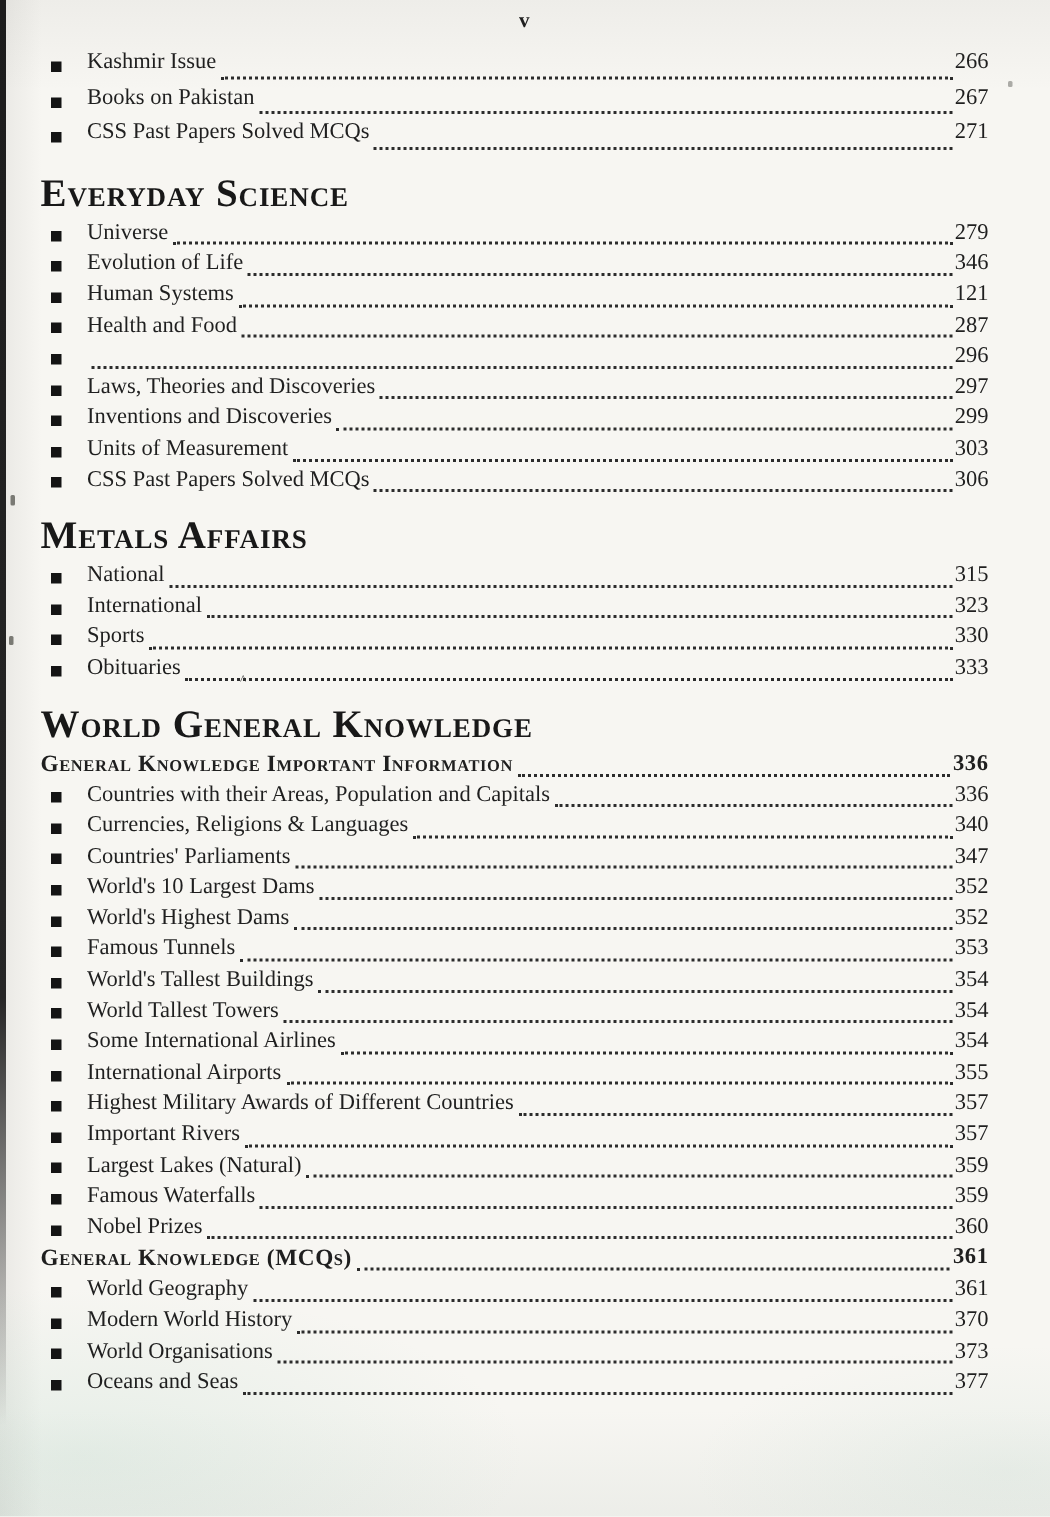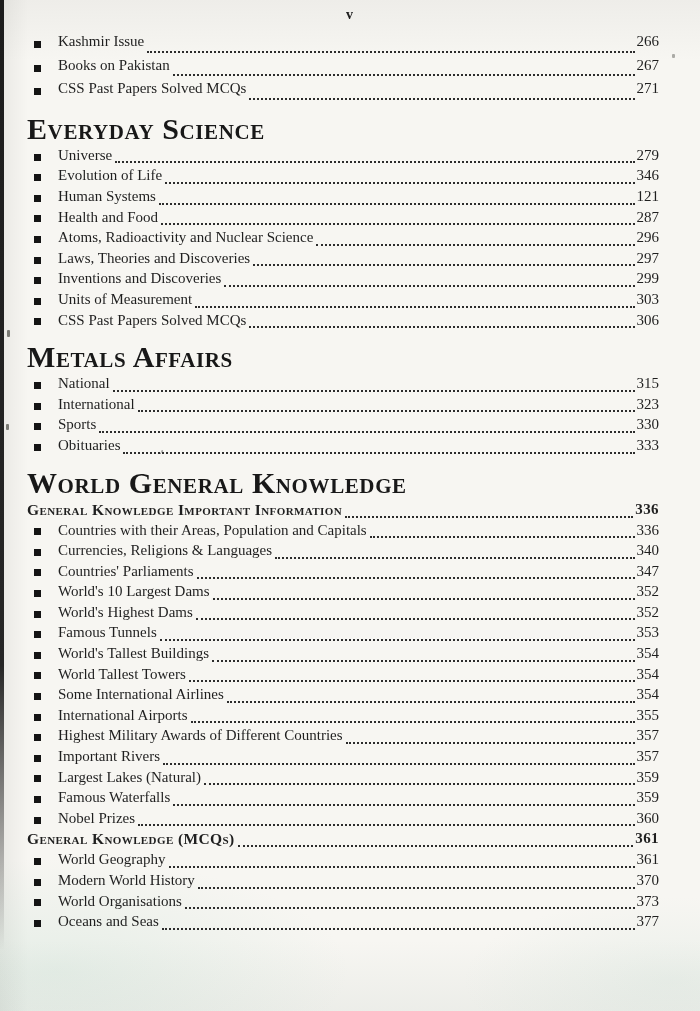--- a/index.html
+++ b/index.html
@@ -35,21 +35,21 @@
     text-align:center;
     font-weight:bold;font-size:14px;letter-spacing:1px;
   }
 
   .toc{
     position:absolute;top:33px;left:27px;right:41px;
   }
   .section-header{
     font-weight:bold;
     font-variant:small-caps;
-    font-size:30px;
+    font-size:26px;
     letter-spacing:0.6px;
     line-height:27px;
     margin-top:11px;
     margin-bottom:5px;
     color:#181818;
   }
   .row{
     display:flex;
     align-items:flex-start;
     height:20.6px;
@@ -141,21 +141,20 @@
       <span class="pagenum">121</span>
     </div>
     <div class="row">
       <span class="bullet"></span>
       <span class="label">Health and Food</span>
       <span class="leader"></span>
       <span class="pagenum">287</span>
     </div>
     <div class="row">
       <span class="bullet"></span>
-      <span class="label">Atoms, Radioactivity and Nuclear Science</span>
       <span class="leader"></span>
       <span class="pagenum">296</span>
     </div>
     <div class="row">
       <span class="bullet"></span>
       <span class="label">Laws, Theories and Discoveries</span>
       <span class="leader"></span>
       <span class="pagenum">297</span>
     </div>
     <div class="row">

